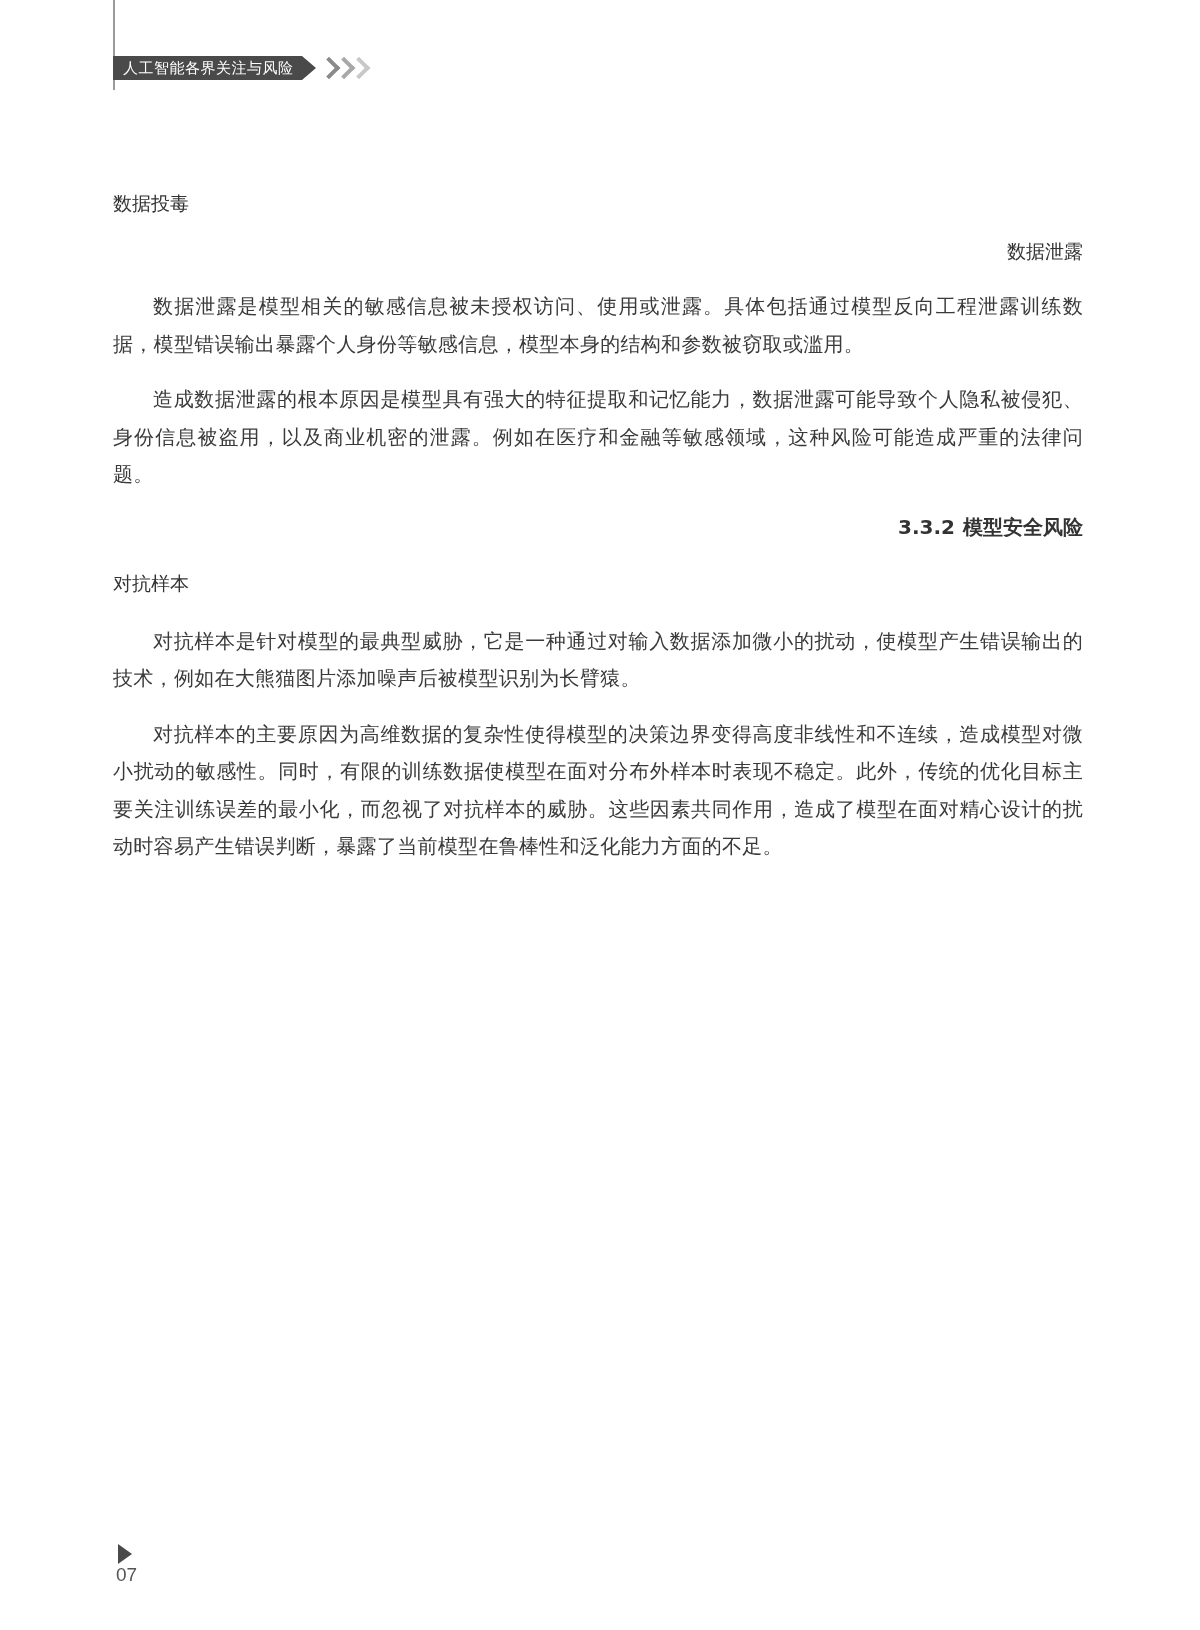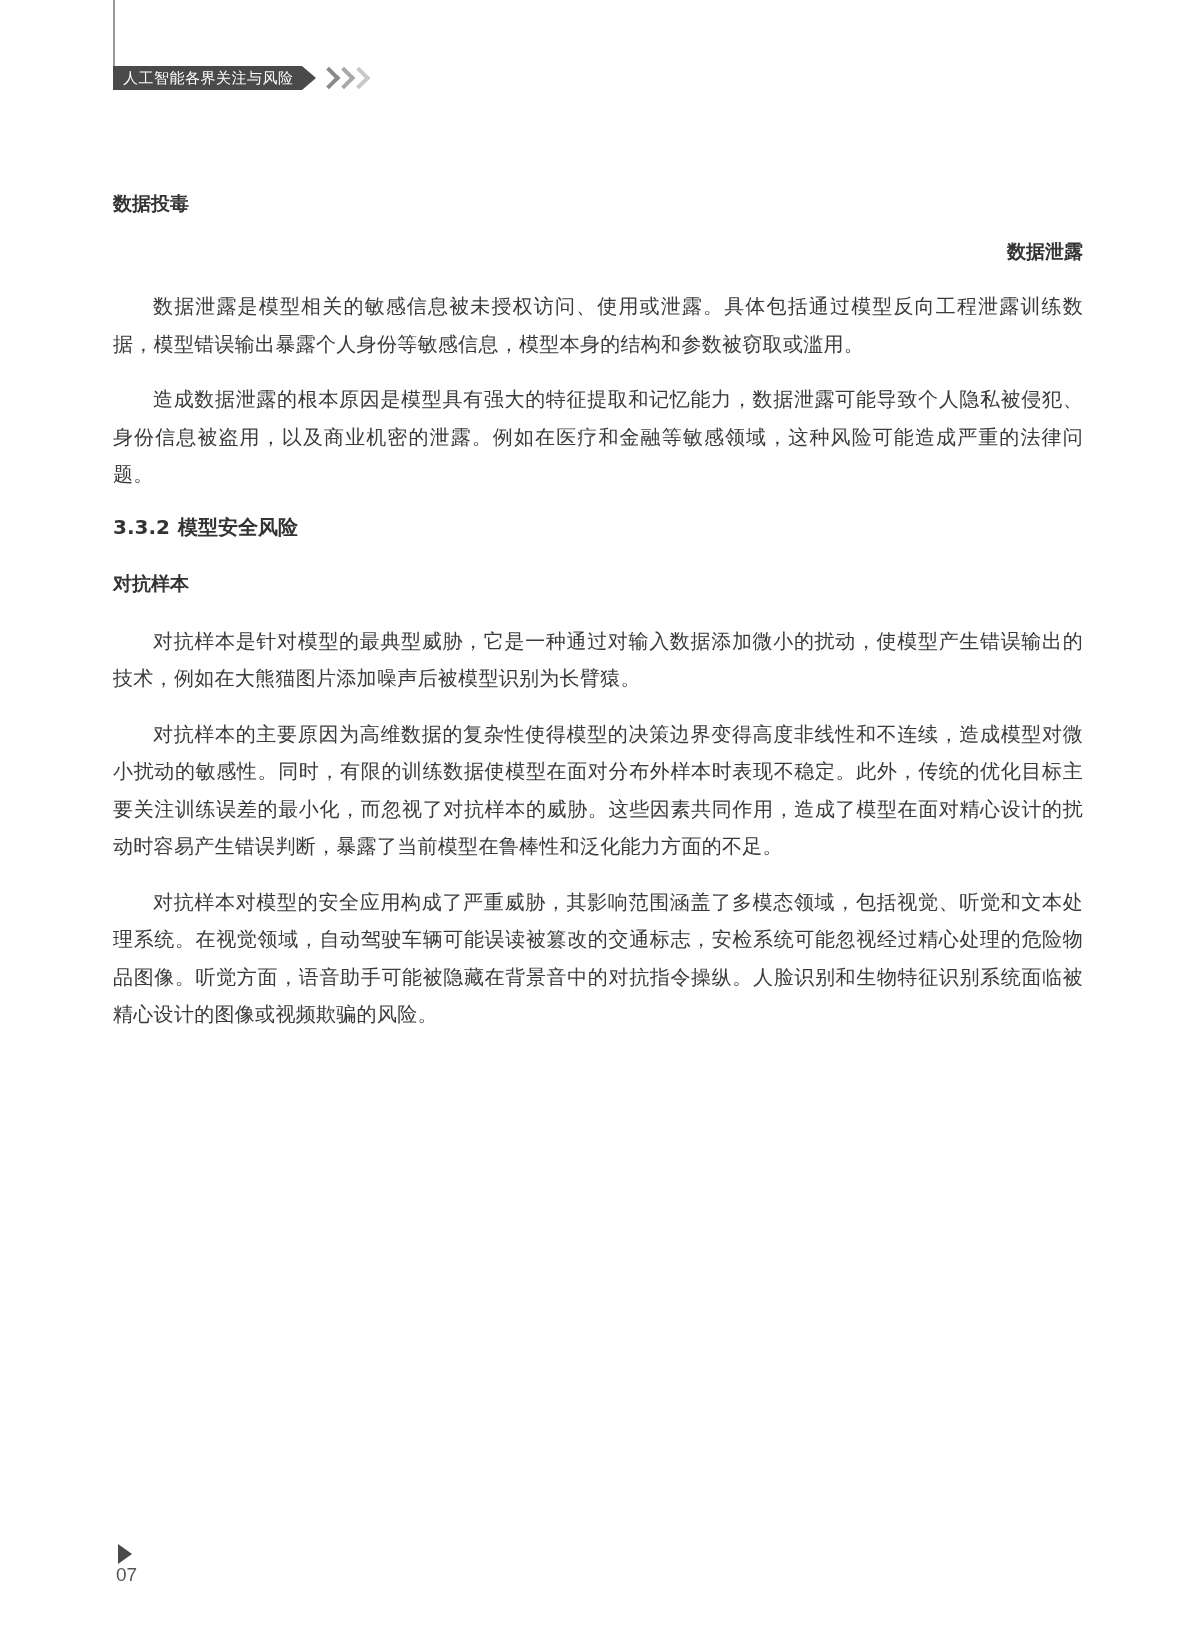--- a/index.html
+++ b/index.html
@@ -26,21 +26,21 @@
       position: absolute;
       left: 113px;
       top: 0;
       width: 2px;
       height: 90px;
       background: #9a9a9a;
     }
     .header-tag {
       position: absolute;
       left: 113px;
-      top: 66px;
+      top: 56px;
       height: 24px;
       display: flex;
       align-items: center;
     }
     .header-tag-label {
       height: 24px;
       line-height: 24px;
       background: #4a4a4a;
       color: #ffffff;
       font-size: 15px;
@@ -83,21 +83,21 @@
       font-weight: bold;
       color: #333333;
       margin: 0;
       height: 30px;
       line-height: 30px;
       white-space: nowrap;
     }
     .section-title .num { margin-right: 8px; }
     .sub-title {
       font-size: 19px;
-      font-weight: bold;
+      font-weight: normal;
       color: #333333;
       margin: 0;
       line-height: 30px;
     }
     .para {
       font-size: 20px;
       line-height: 37.5px;
       text-indent: 2em;
       margin: 0;
       color: #3a3a3a;
@@ -148,29 +148,28 @@
 
 
     <h3 class="sub-title" style="margin-top:28px;">数据投毒</h3>
 
 
     <h3 class="sub-title" style="margin-top:18px;text-align:right;">数据泄露</h3>
 
     <p class="para" style="margin-top:22px;">数据泄露是模型相关的敏感信息被未授权访问、使用或泄露。具体包括通过模型反向工程泄露训练数据，模型错误输出暴露个人身份等敏感信息，模型本身的结构和参数被窃取或滥用。</p>
     <p class="para" style="margin-top:18px;">造成数据泄露的根本原因是模型具有强大的特征提取和记忆能力，数据泄露可能导致个人隐私被侵犯、身份信息被盗用，以及商业机密的泄露。例如在医疗和金融等敏感领域，这种风险可能造成严重的法律问题。</p>
 
-    <h2 class="section-title" style="margin-top:18px;">
+    <h2 class="section-title" style="margin-top:18px;text-align:right;">
       <span class="num">3.3.2</span><span>模型安全风险</span>
     </h2>
 
     <h3 class="sub-title" style="margin-top:26px;">对抗样本</h3>
 
     <p class="para" style="margin-top:25px;">对抗样本是针对模型的最典型威胁，它是一种通过对输入数据添加微小的扰动，使模型产生错误输出的技术，例如在大熊猫图片添加噪声后被模型识别为长臂猿。</p>
     <p class="para" style="margin-top:18px;">对抗样本的主要原因为高维数据的复杂性使得模型的决策边界变得高度非线性和不连续，造成模型对微小扰动的敏感性。同时，有限的训练数据使模型在面对分布外样本时表现不稳定。此外，传统的优化目标主要关注训练误差的最小化，而忽视了对抗样本的威胁。这些因素共同作用，造成了模型在面对精心设计的扰动时容易产生错误判断，暴露了当前模型在鲁棒性和泛化能力方面的不足。</p>
-    <p class="para" style="margin-top:18px;">对抗样本对模型的安全应用构成了严重威胁，其影响范围涵盖了多模态领域，包括视觉、听觉和文本处理系统。在视觉领域，自动驾驶车辆可能误读被篡改的交通标志，安检系统可能忽视经过精心处理的危险物品图像。听觉方面，语音助手可能被隐藏在背景音中的对抗指令操纵。人脸识别和生物特征识别系统面临被精心设计的图像或视频欺骗的风险。</p>
   </div>
 
   <div class="footer">
     <span class="footer-triangle"></span>
     <span class="footer-page">07</span>
   </div>
 
 </div>
 
 </body></html>

